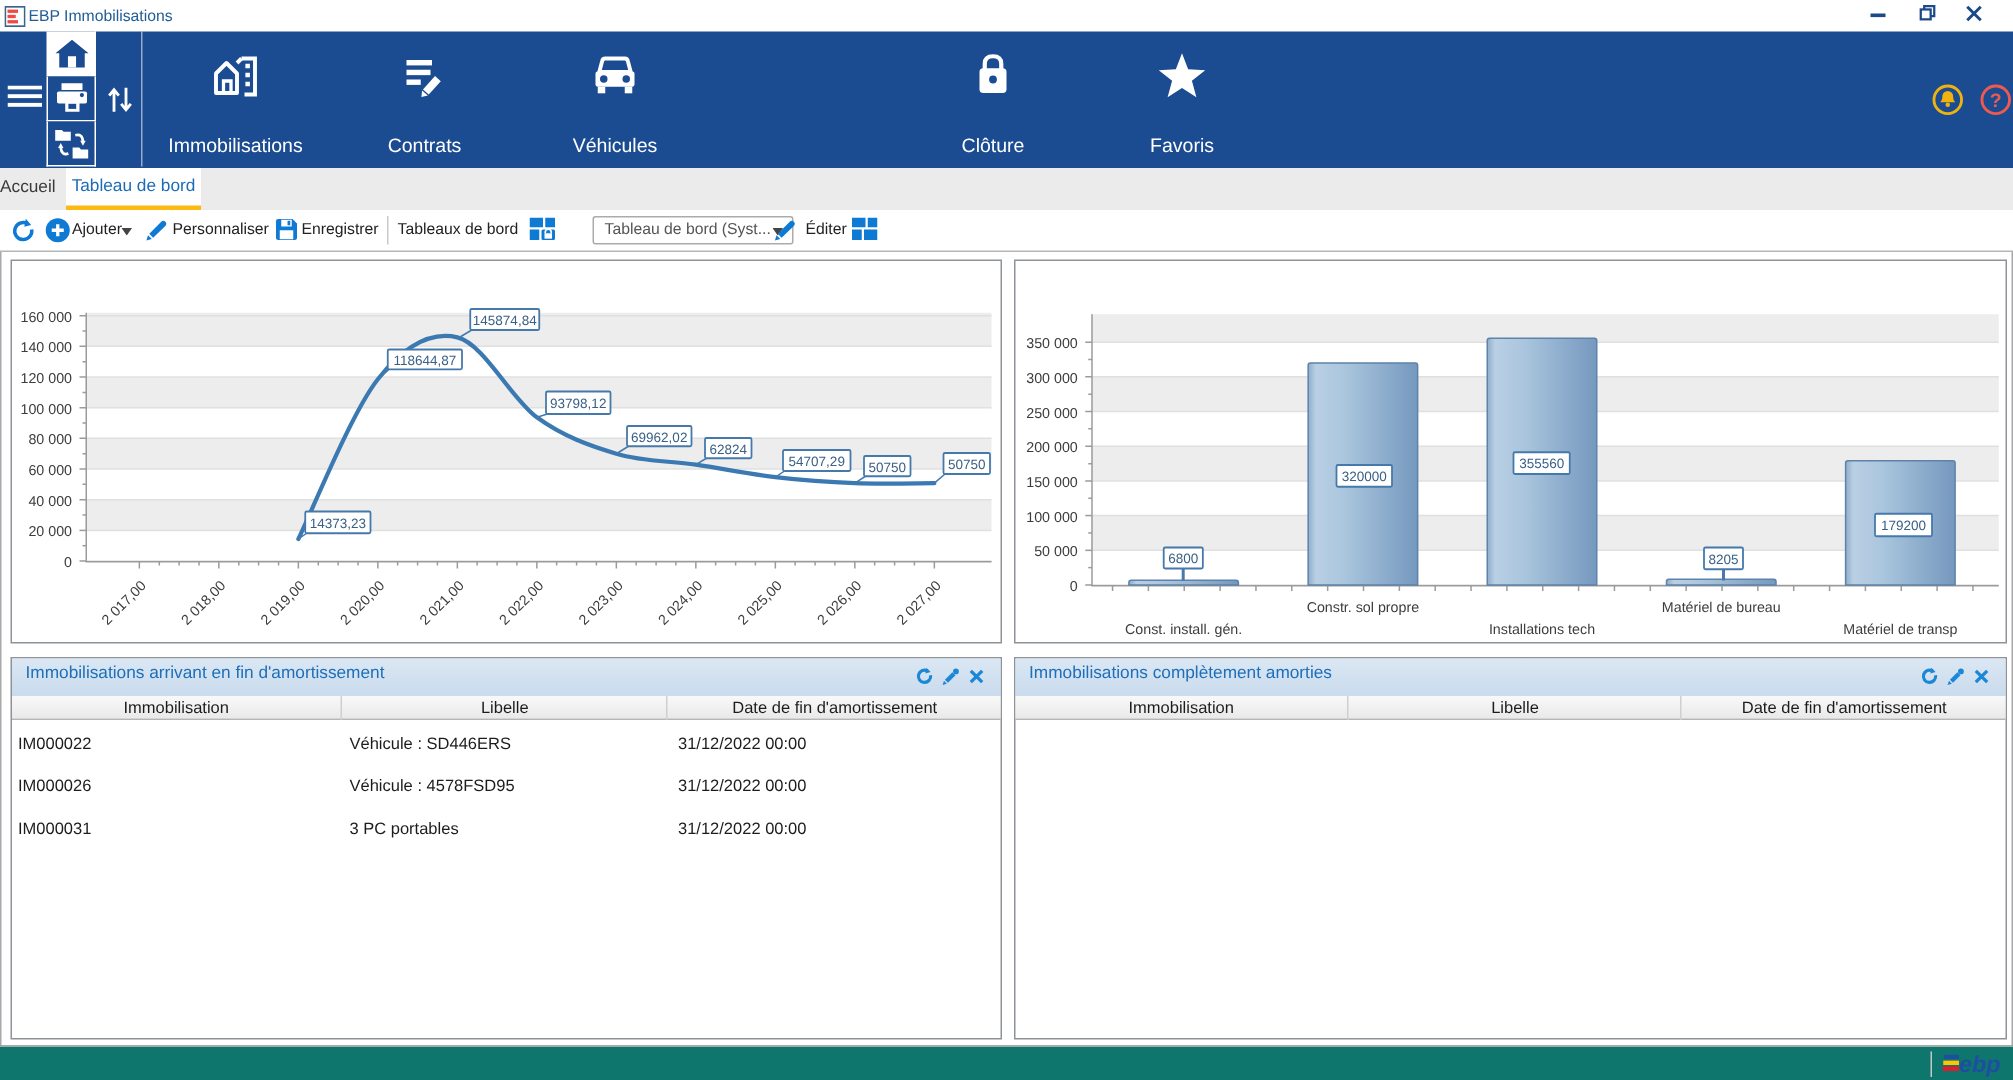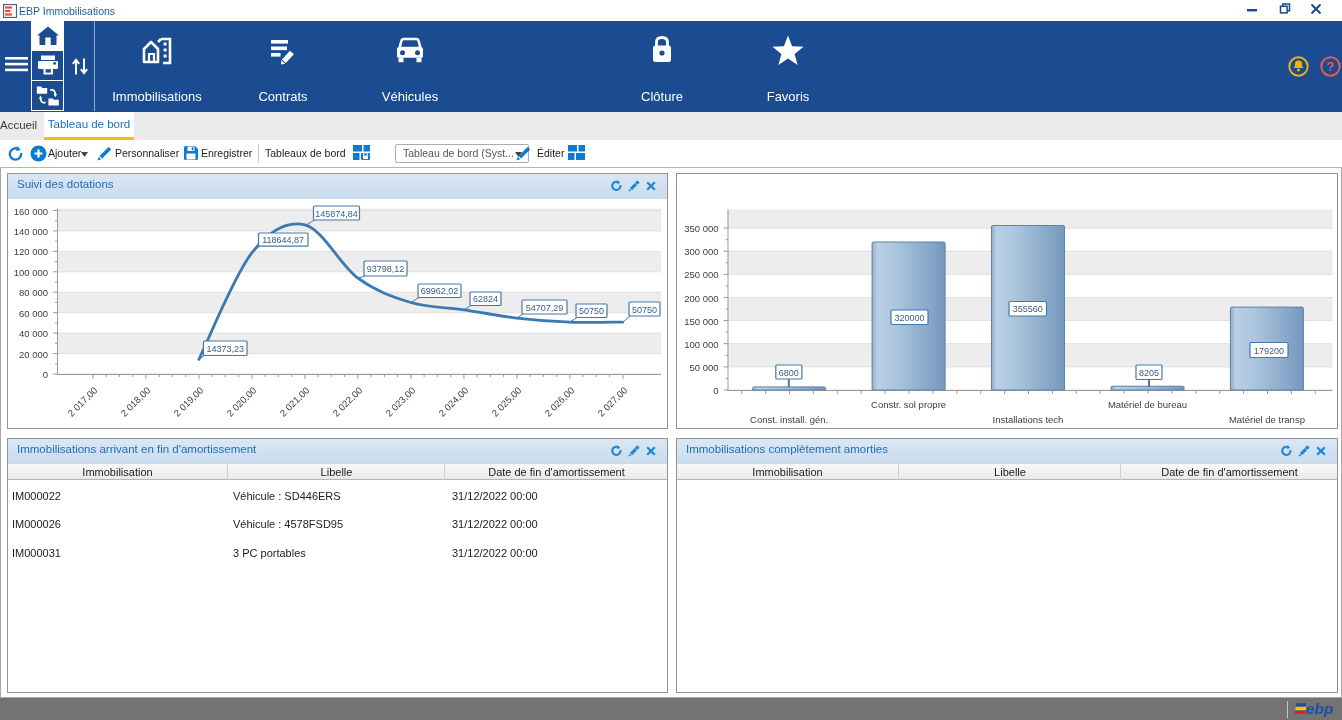--- a/index.html
+++ b/index.html
@@ -180,37 +180,20 @@
 <rect x="0" y="0" width="9" height="6.5" fill="#0e7ad3"></rect>
 <rect x="10.5" y="0" width="6.5" height="6.5" fill="#0e7ad3"></rect>
 <rect x="0" y="8" width="6.5" height="7" fill="#0e7ad3"></rect>
 <rect x="8" y="8" width="9" height="7" fill="#0e7ad3"></rect>
 </svg></div>
 </div>
 
 <div class="abs" style="left:0;top:168px;width:1342px;height:529px;background:#fff;border-left:1px solid #a8a8a8;border-right:1px solid #a8a8a8">
 </div>
 <div style="position:absolute;left:7px;top:173px;width:661px;height:256px;border:1px solid #8e9398;background:#fff">
-<div style="position:absolute;left:0;top:0;right:0;height:25px;background:linear-gradient(#dbe7f3,#c9dbed)">
-<div style="position:absolute;left:9px;top:4px;font-size:11.5px;color:#1d6fba">Suivi des dotations</div>
-      <div style="position:absolute;top:6px;right:11px;display:flex;gap:6px;align-items:center">
-<svg width="11" height="12" viewBox="0 0 11 12">
-          <path d="M7.4 2.3 A4.1 4.1 0 1 0 9.4 5.2" fill="none" stroke="#1b87d6" stroke-width="2.1"></path>
-          <path d="M6.6 0.2 L9.4 3.0 L5.9 4.0 Z" fill="#1b87d6"></path>
-        </svg>
-        <svg width="12" height="12" viewBox="0 0 12 12">
-<path d="M0.4 11.6 L1.3 8.9 L3.2 10.8 Z" fill="#1b87d6"></path>
-<path d="M1.9 8.1 L6.9 3.1 L9.0 5.2 L4.0 10.2 Z" fill="#1b87d6"></path>
-<circle cx="9.3" cy="2.6" r="1.9" fill="#1b87d6"></circle>
-</svg>
-        <svg width="10" height="10" viewBox="0 0 10 10">
-          <path d="M1.2 1.2 L8.8 8.8 M8.8 1.2 L1.2 8.8" stroke="#1b87d6" stroke-width="2.2"></path>
-        </svg>
-      </div>
-    </div>
 <svg width="659" height="229" style="position:absolute;left:0;top:25px">
 <rect x="49.0" y="154.6" width="604.0" height="20.4" fill="#ffffff"></rect>
 <rect x="49.0" y="134.1" width="604.0" height="20.4" fill="#ededed"></rect>
 <rect x="49.0" y="113.7" width="604.0" height="20.4" fill="#ffffff"></rect>
 <rect x="49.0" y="93.2" width="604.0" height="20.4" fill="#ededed"></rect>
 <rect x="49.0" y="72.8" width="604.0" height="20.4" fill="#ffffff"></rect>
 <rect x="49.0" y="52.4" width="604.0" height="20.4" fill="#ededed"></rect>
 <rect x="49.0" y="31.9" width="604.0" height="20.4" fill="#ffffff"></rect>
 <rect x="49.0" y="11.5" width="604.0" height="20.4" fill="#ededed"></rect>
 <rect x="49.0" y="9.5" width="604.0" height="2.0" fill="#ededed"></rect>
@@ -486,20 +469,20 @@
         </svg>
       </div>
     </div>
 <div style="position:absolute;left:0;top:25px;width:660px;height:16px;background:linear-gradient(#f9f9f9,#e9e9e9);border-bottom:1px solid #b5b5b5">
 <div style="position:absolute;left:0;top:0;width:222px;height:16px;border-right:1px solid #cfcfcf;text-align:center;font-size:11px;color:#1c1c1c;line-height:16px">Immobilisation</div>
 <div style="position:absolute;left:223px;top:0;width:221px;height:16px;border-right:1px solid #cfcfcf;text-align:center;font-size:11px;color:#1c1c1c;line-height:16px">Libelle</div>
 <div style="position:absolute;left:445px;top:0;right:0;height:16px;text-align:center;font-size:11px;color:#1c1c1c;line-height:16px">Date de fin d'amortissement</div>
 </div>
   </div>
 
-<div class="abs" style="left:0;top:697px;width:1342px;height:23px;background:#737373;border-top:1px solid #a9a9a9">
+<div class="abs" style="left:0;top:697px;width:1342px;height:23px;background:#0f766e;border-top:1px solid #a9a9a9">
  <div class="abs" style="left:1287px;top:3px;width:1px;height:17px;background:#c6c6c6"></div>
  <div class="abs" style="left:1295px;top:1px"><svg width="42" height="19" viewBox="0 0 42 19">
 <rect x="1" y="4.2" width="10" height="2.9" fill="#1d4fa1"></rect>
 <rect x="0.5" y="8.1" width="10.5" height="2.9" fill="#fdc600"></rect>
 <rect x="0" y="12" width="11" height="2.9" fill="#e8192c"></rect>
 <text x="11" y="15.4" font-family="Liberation Sans" font-size="15.5" font-weight="bold" font-style="italic" fill="#1d4fa1">ebp</text>
 </svg></div>
 </div>
 </body></html>

